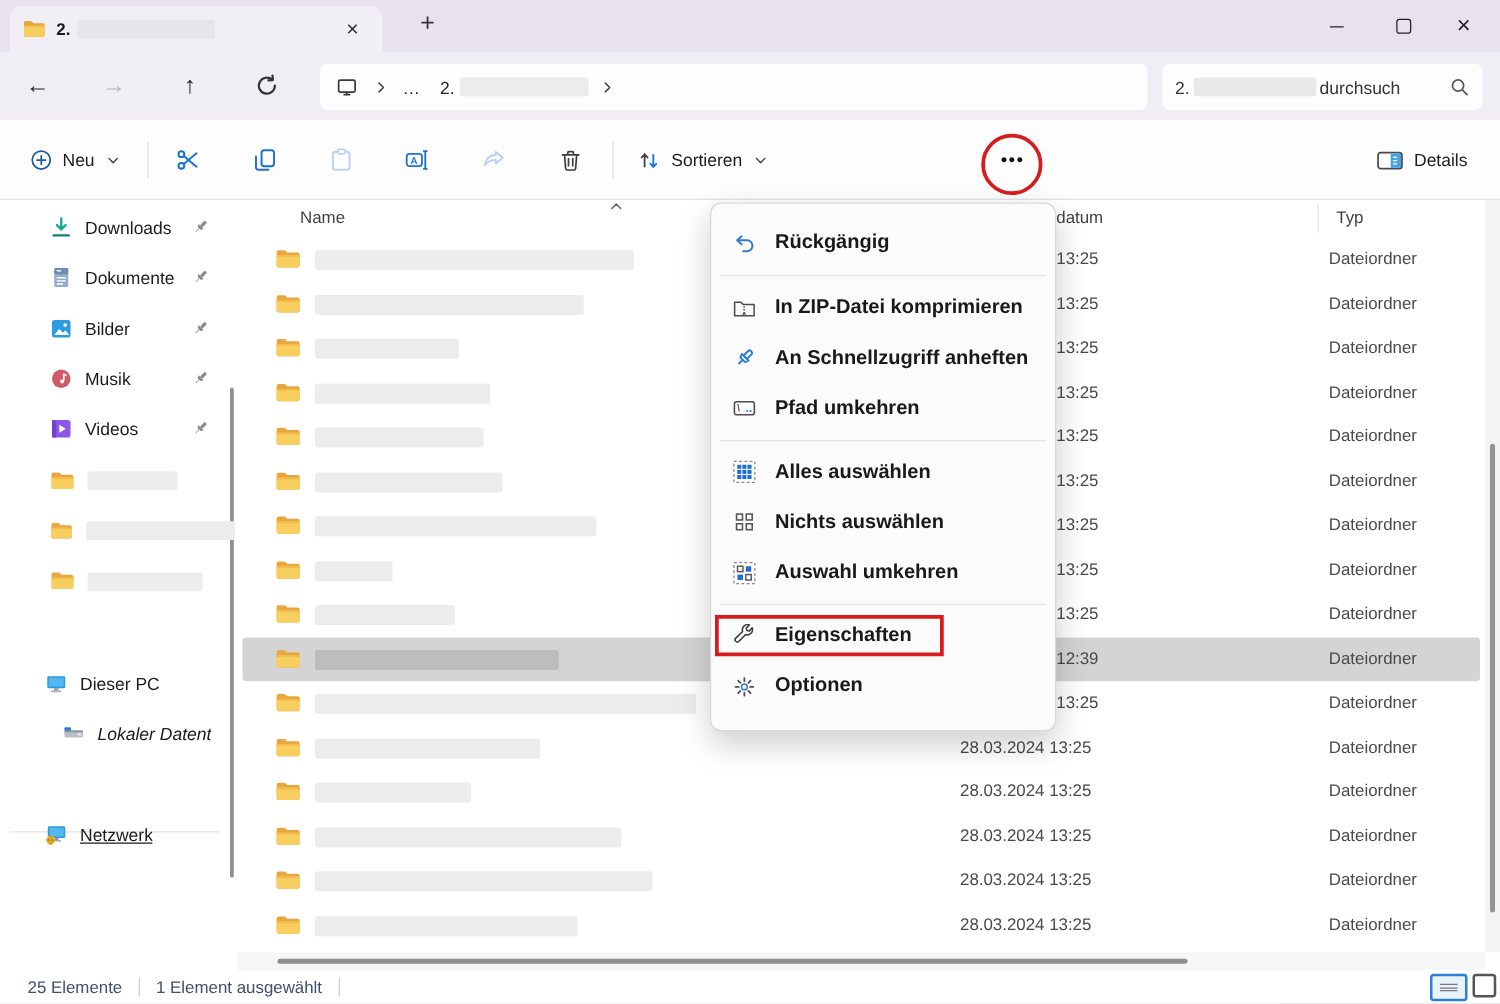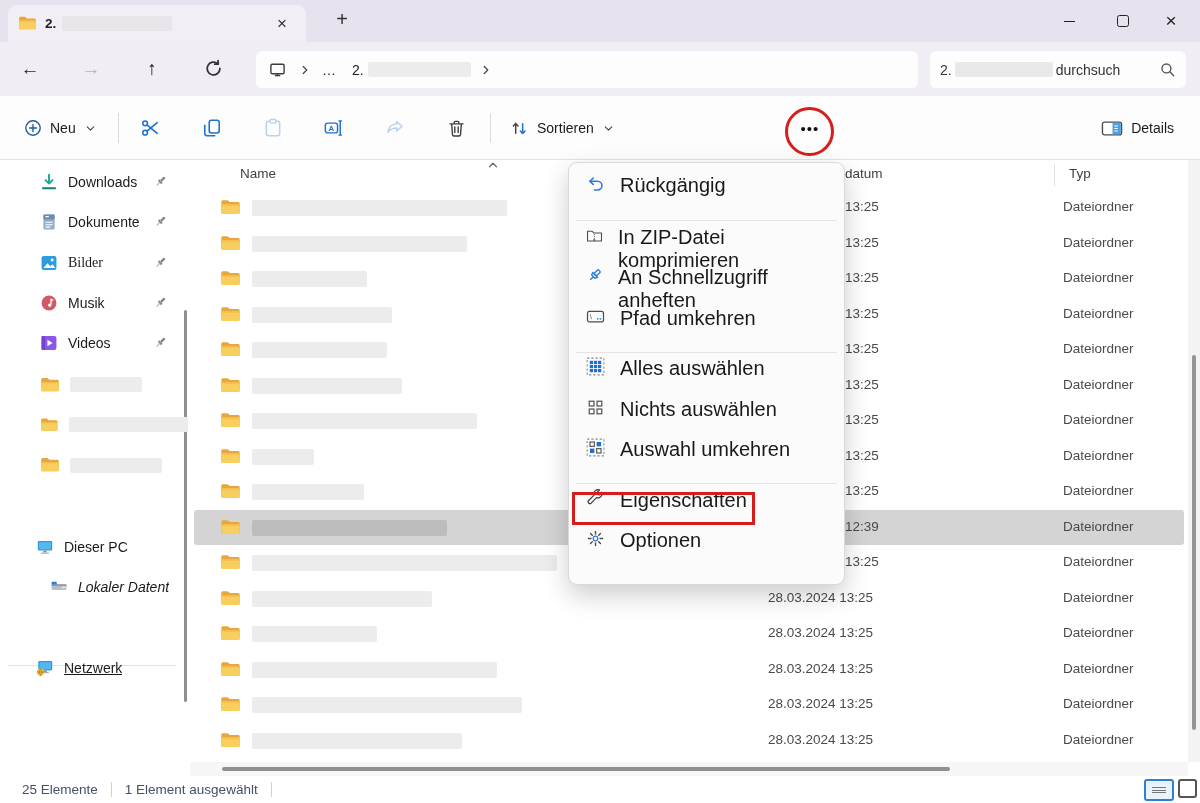--- a/index.html
+++ b/index.html
@@ -76,22 +76,22 @@
   
   .vtrack{position:absolute;left:1188px;top:160px;width:12px;height:602px;background:#f3f3f3;}
   .vthumb{position:absolute;left:1192px;top:355px;width:4px;height:375px;background:#949494;border-radius:2px;}
   .htrack{position:absolute;left:190px;top:762px;width:998px;height:14px;background:#f6f6f6;}
   .hthumb{position:absolute;left:222px;top:767px;width:728px;height:4px;background:#8f8f8f;border-radius:2px;}
 
   
   .cmenu{position:absolute;left:568px;top:162px;width:277px;height:423px;background:#fbfbfb;
          border:1px solid #d9d9d9;border-radius:9px;box-shadow:0 10px 26px rgba(0,0,0,.20);
          z-index:50;box-sizing:border-box;padding:11px 5px;}
-  .mitem{position:relative;height:40.4px;display:flex;align-items:flex-start;gap:15px;padding:0 12px;
-         border-radius:4px;font-size:20px;color:#191919;}
+  .mitem{position:relative;height:40.4px;display:flex;align-items:center;gap:15px;padding:0 12px;
+         border-radius:4px;font-size:16px;color:#191919;font-weight:bold;}
   .msep{height:1px;background:#e4e4e4;margin:4.6px 2px;}
   .redbox{position:absolute;left:-2px;top:-1px;width:183px;height:33px;border:3px solid #d71c1c;
           z-index:61;pointer-events:none;box-sizing:border-box;top:3px;}
 
   
   .statusbar{position:absolute;left:0;top:776px;width:1024px;height:27px;background:#fff;
              display:flex;align-items:center;font-size:13.5px;color:#42506b;}
   .statusbar .sdiv{width:1px;height:15px;background:#d0d0d0;margin:0 13px;}
   .statusbar .first{margin-left:22px;}
   .viewtog{position:absolute;top:779px;display:flex;align-items:center;justify-content:center;}
@@ -425,21 +425,21 @@
         <svg width="18" height="18" class="ic" style="margin-right: 10px;">
           <use href="#sym-documents"></use>
         </svg>
         <span>Dokumente</span>
         <span class="pin">
           <svg width="15" height="15" class="ic">
             <use href="#sym-pin"></use>
           </svg>
         </span>
       </div>
-      <div class="side-row" style="top: 82.6px; padding-left: 38px; font-family: Liberation Serif, serif;">
+      <div class="side-row" style="top: 82.6px; padding-left: 38px;">
         <svg width="18" height="18" class="ic" style="margin-right: 10px;">
           <use href="#sym-pictures"></use>
         </svg>
         <span>Bilder</span>
         <span class="pin">
           <svg width="15" height="15" class="ic">
             <use href="#sym-pin"></use>
           </svg>
         </span>
       </div>

